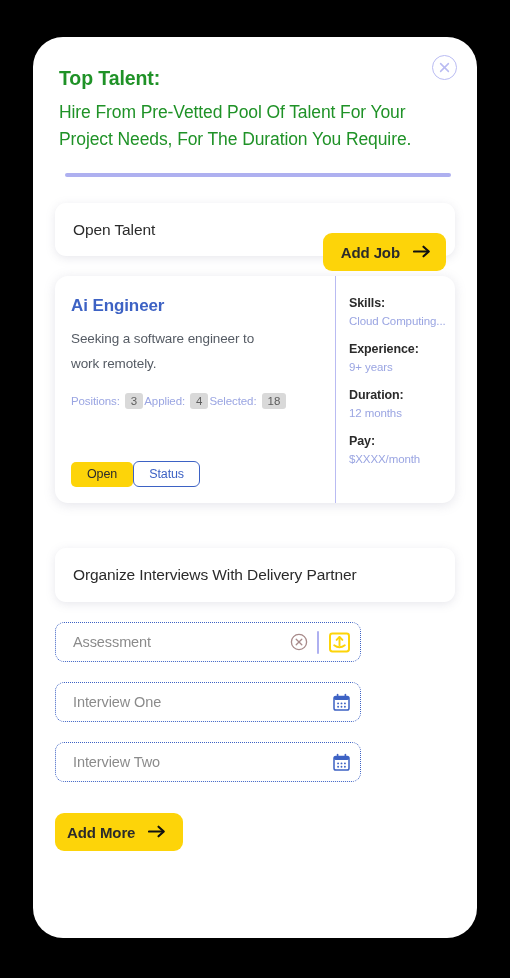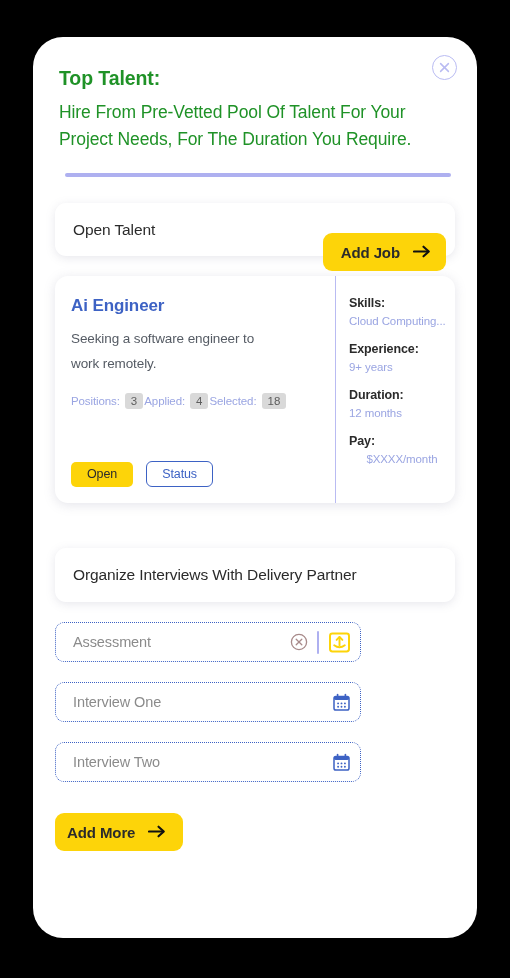--- a/index.html
+++ b/index.html
@@ -168,21 +168,20 @@
     font-size: 11.5px;
     border-radius: 3px;
     padding: 2px 6px;
     min-width: 18px;
     text-align: center;
   }
   .job-actions {
     margin-top: auto;
     display: flex;
     align-items: center;
-    gap: 13px;
     padding-top: 24px;
   }
   .btn-open {
     background: #fdd409;
     border: none;
     border-radius: 5px;
     height: 25px;
     padding: 0 16px;
     font-size: 12.5px;
     color: #2b2b2b;
@@ -215,21 +214,21 @@
     letter-spacing: -0.1px;
     margin-bottom: 5px;
   }
   .meta-value {
     color: #9aa5e2;
     font-size: 11.5px;
     letter-spacing: -0.1px;
     margin-bottom: 15px;
     white-space: nowrap;
   }
-  .meta-value:last-child { margin-bottom: 0; text-align: center; }
+  .meta-value:last-child { margin-bottom: 0; }
 
   
   .organize-bar {
     margin-top: 45px;
     height: 54px;
     background: #ffffff;
     border-radius: 11px;
     box-shadow: 0 2px 10px rgba(120,120,150,0.18);
     display: flex;
     align-items: center;

